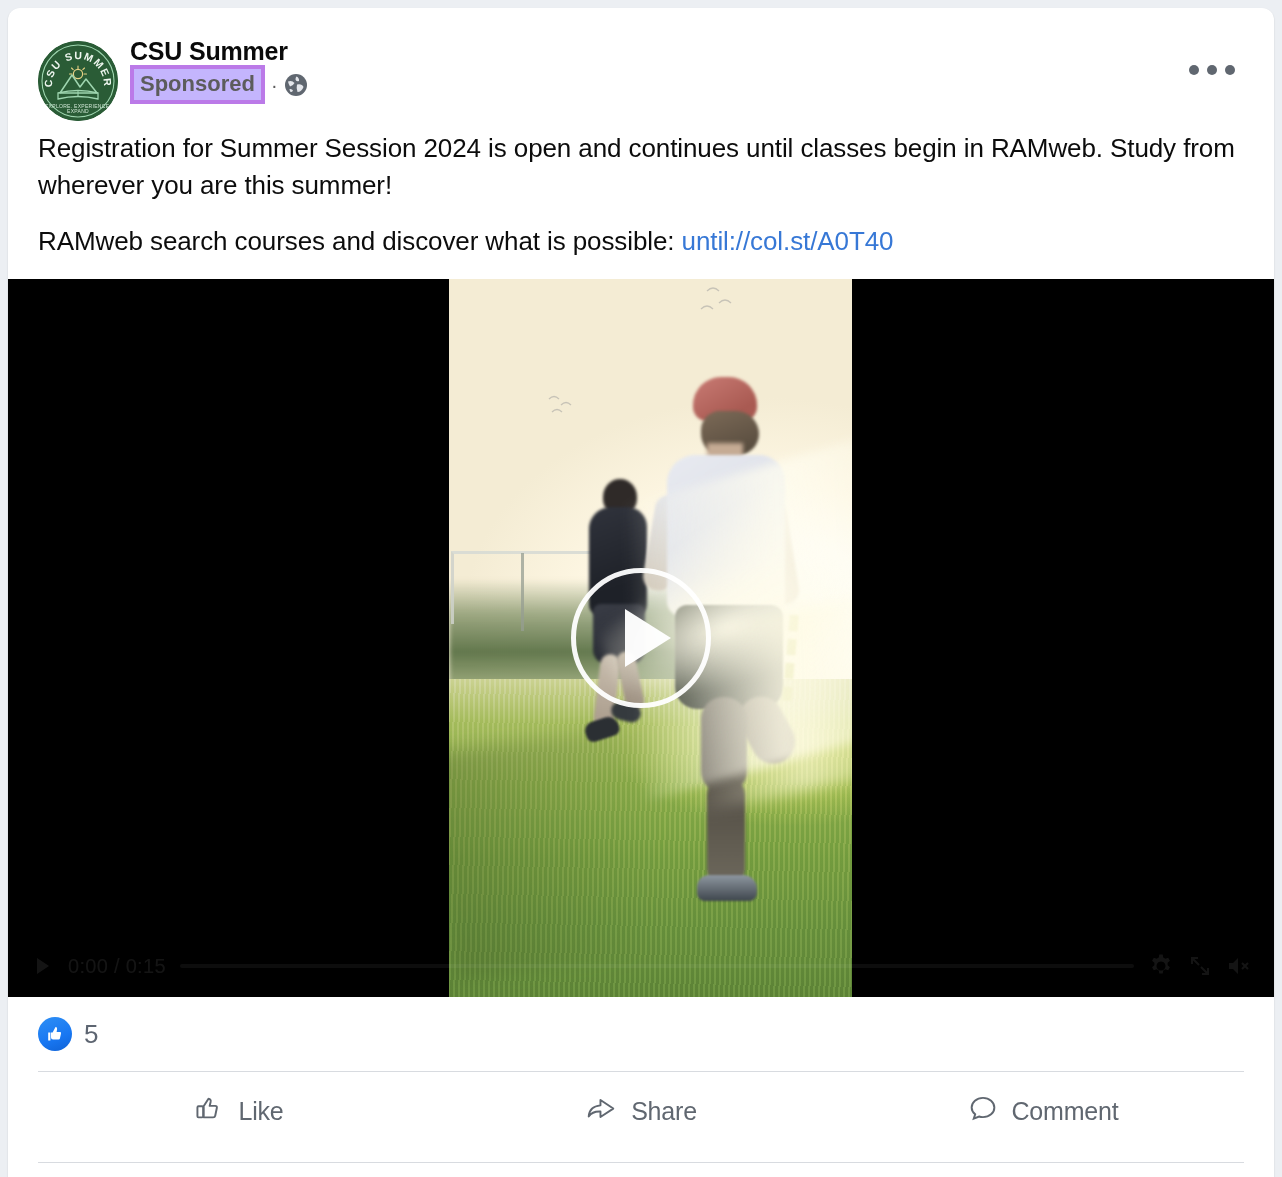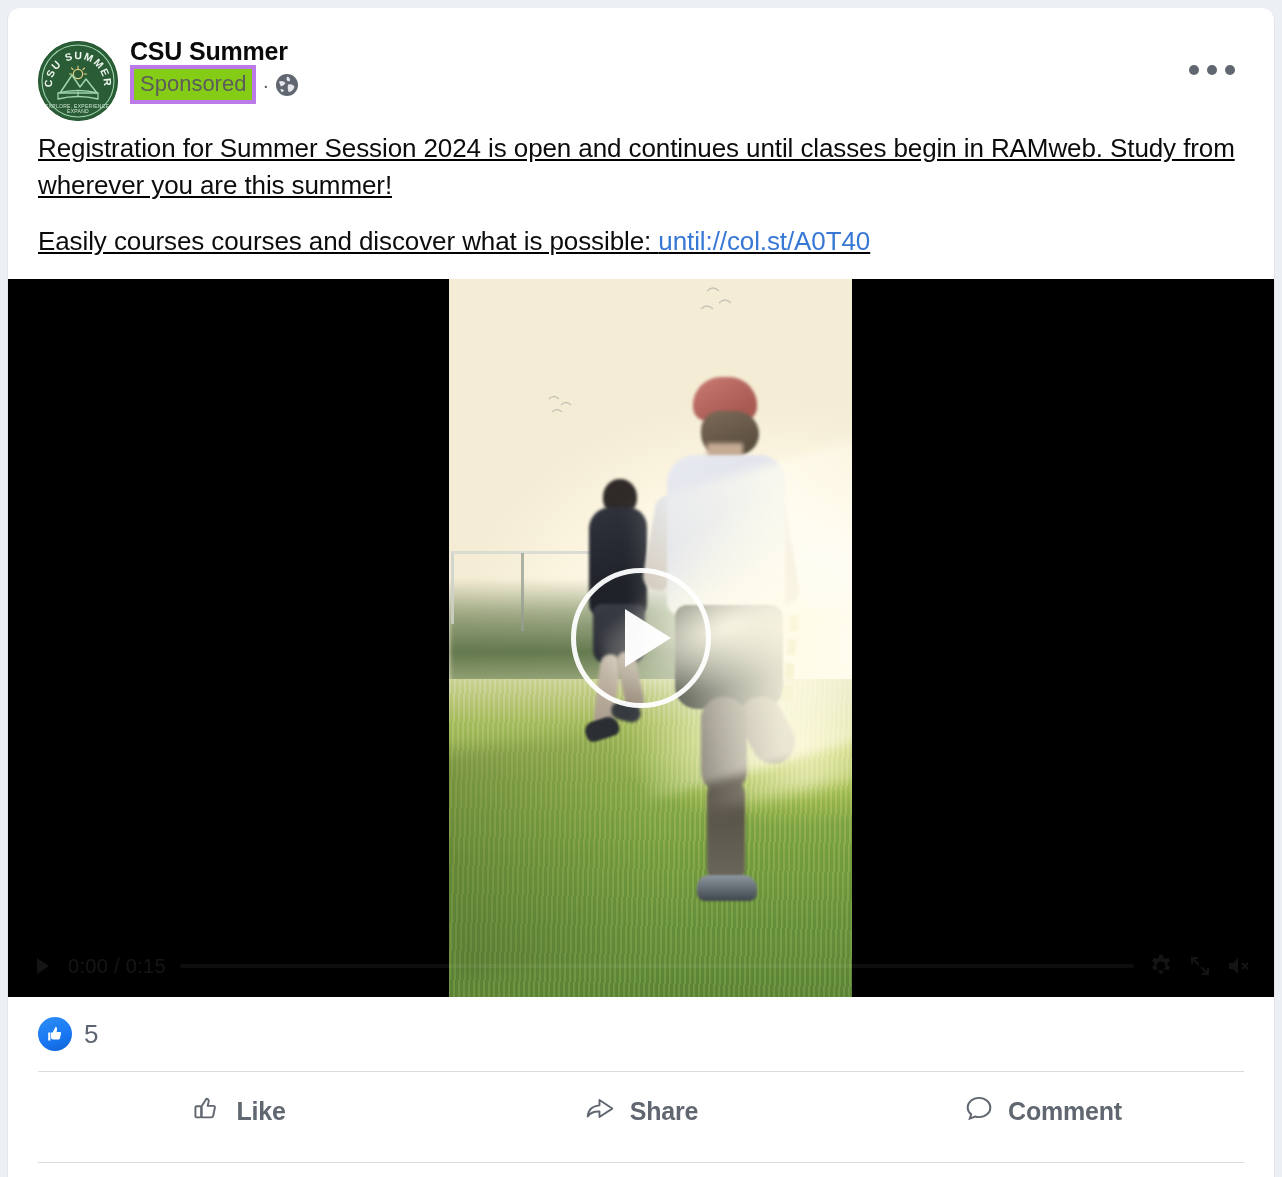--- a/index.html
+++ b/index.html
@@ -57,23 +57,24 @@
     margin-top: 4px;
     height: 30px;
   }
   .sponsored-tag {
     display: inline-block;
     font-size: 22px;
     color: #5c5c5c;
     line-height: 26px;
     padding: 2px 6px 3px 6px;
     border: 4px solid #bb7ae8;
-    background: #84cc16;
+    background: #c4b5fd;
     position: relative;
     top: -1px;
+    font-weight: bold;
   }
   .meta-dot {
     color: #5c5c5c;
     font-size: 20px;
     margin: 0 5px 0 6px;
   }
   .globe-icon { display: block; }
   .more-menu {
     position: absolute;
     right: 26px; top: 44px;
@@ -88,21 +89,20 @@
   .more-menu span {
     width: 10px; height: 10px;
     border-radius: 50%;
     background: #606770;
     display: block;
   }
 
   
   .post-body {
     padding: 12px 30px 0 30px;
-    text-decoration: underline;
   }
   .post-para {
     font-size: 26px;
     line-height: 37px;
     color: #0c0c0c;
     margin: 0 0 19px 0;
     letter-spacing: -0.1px;
   }
   .post-link {
     color: #3778d6;
@@ -436,21 +436,21 @@
     display: flex;
     align-items: center;
     justify-content: center;
     gap: 14px;
     height: 56px;
     border-radius: 8px;
     cursor: pointer;
   }
   .action-label {
     font-size: 25px;
-    font-weight: bold;
+    font-weight: normal;
     color: #606770;
     letter-spacing: -0.2px;
   }
   .bottom-divider {
     height: 1px;
     background: #d8dbe0;
     margin: 12px 30px 0 30px;
   }
 </style>
 </head>
@@ -506,21 +506,21 @@
 
       <div class="more-menu">
         <span></span>
         <span></span>
         <span></span>
       </div>
     </div>
 
     <div class="post-body">
       <p class="post-para">Registration for Summer Session 2024 is open and continues until classes begin in RAMweb. Study from wherever you are this summer!</p>
-      <p class="post-para"><span>Easily courses courses and discover what is possible: </span><a class="post-link" href="#">until://col.st/A0T40</a></p>
+      <p class="post-para"><span>RAMweb search courses and discover what is possible: </span><a class="post-link" href="#">until://col.st/A0T40</a></p>
     </div>
 
     <div class="video-wrap">
       <div class="video-frame">
         <div class="sky"></div>
         <div class="treeline"></div>
         <div class="goalpost"></div>
         <div class="goalpost2"></div>
         <div class="field"></div>
         <div class="field-shadow"></div>

